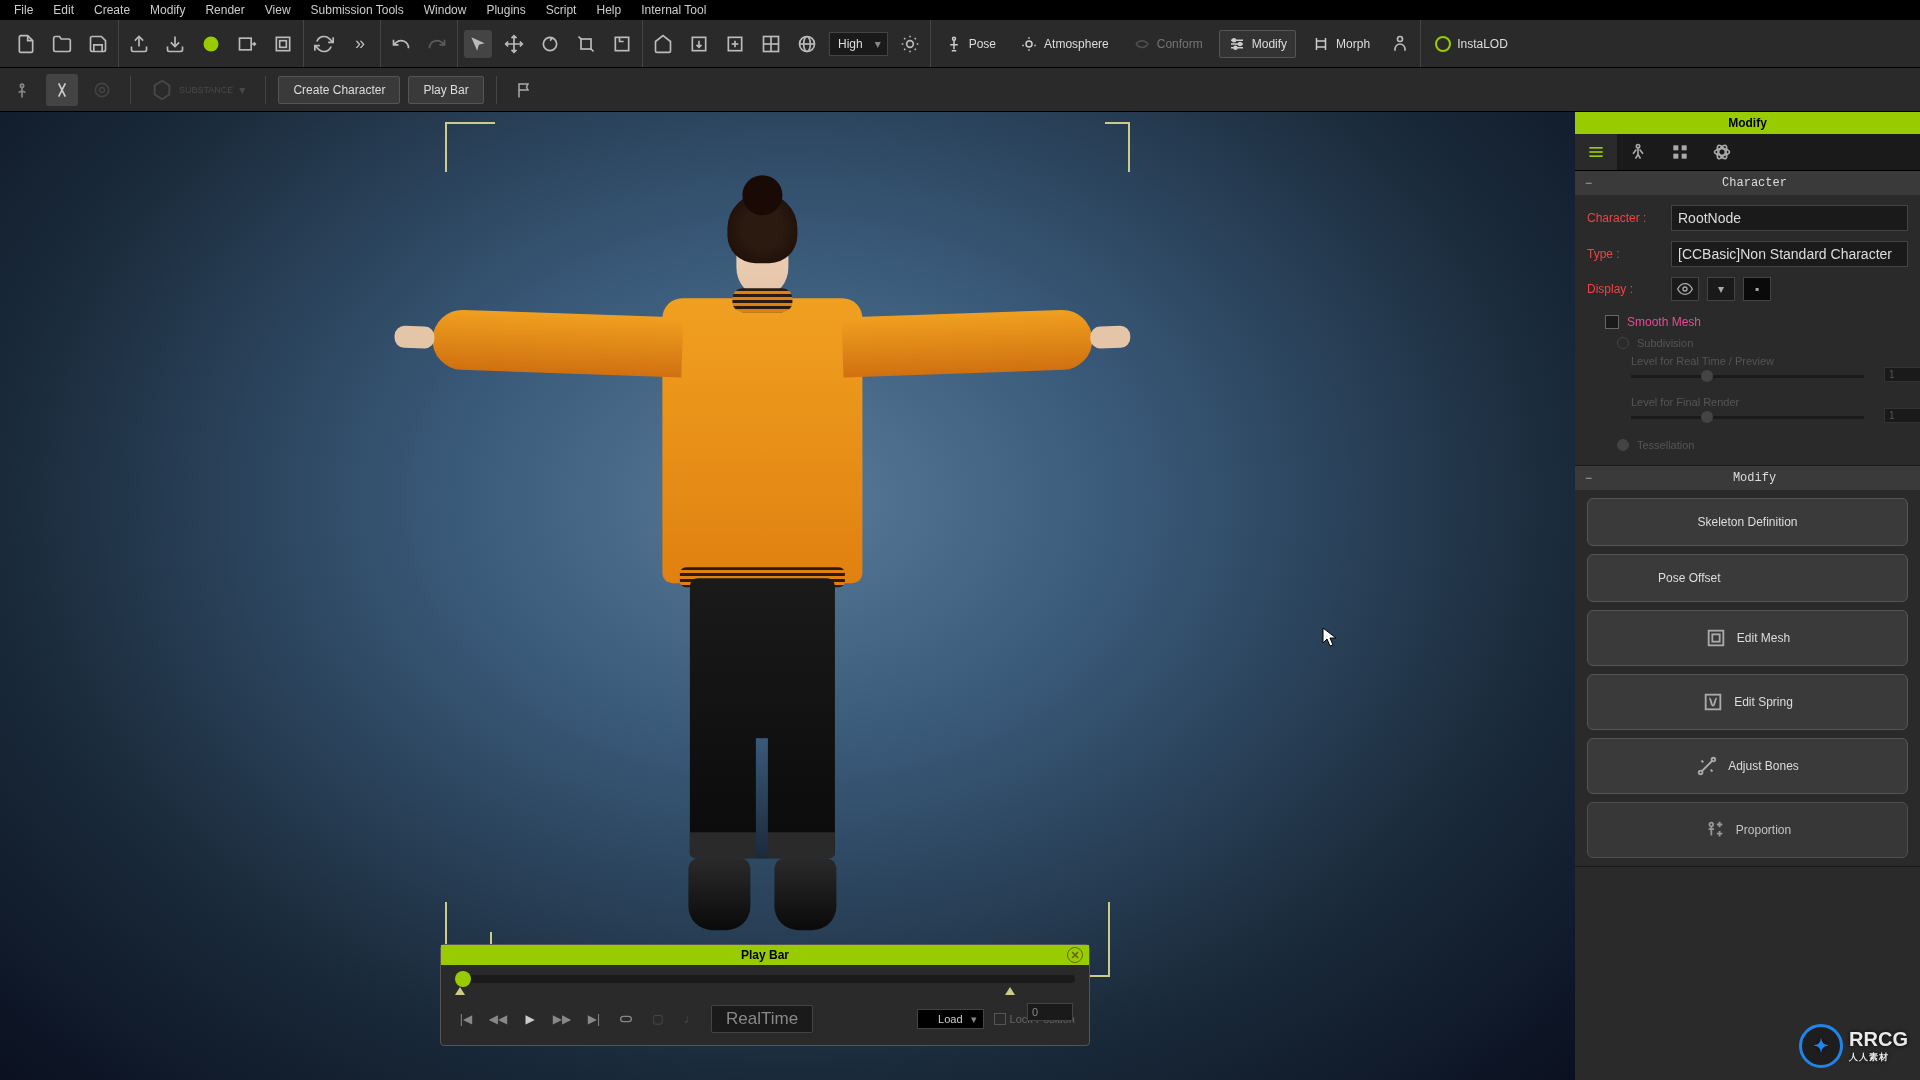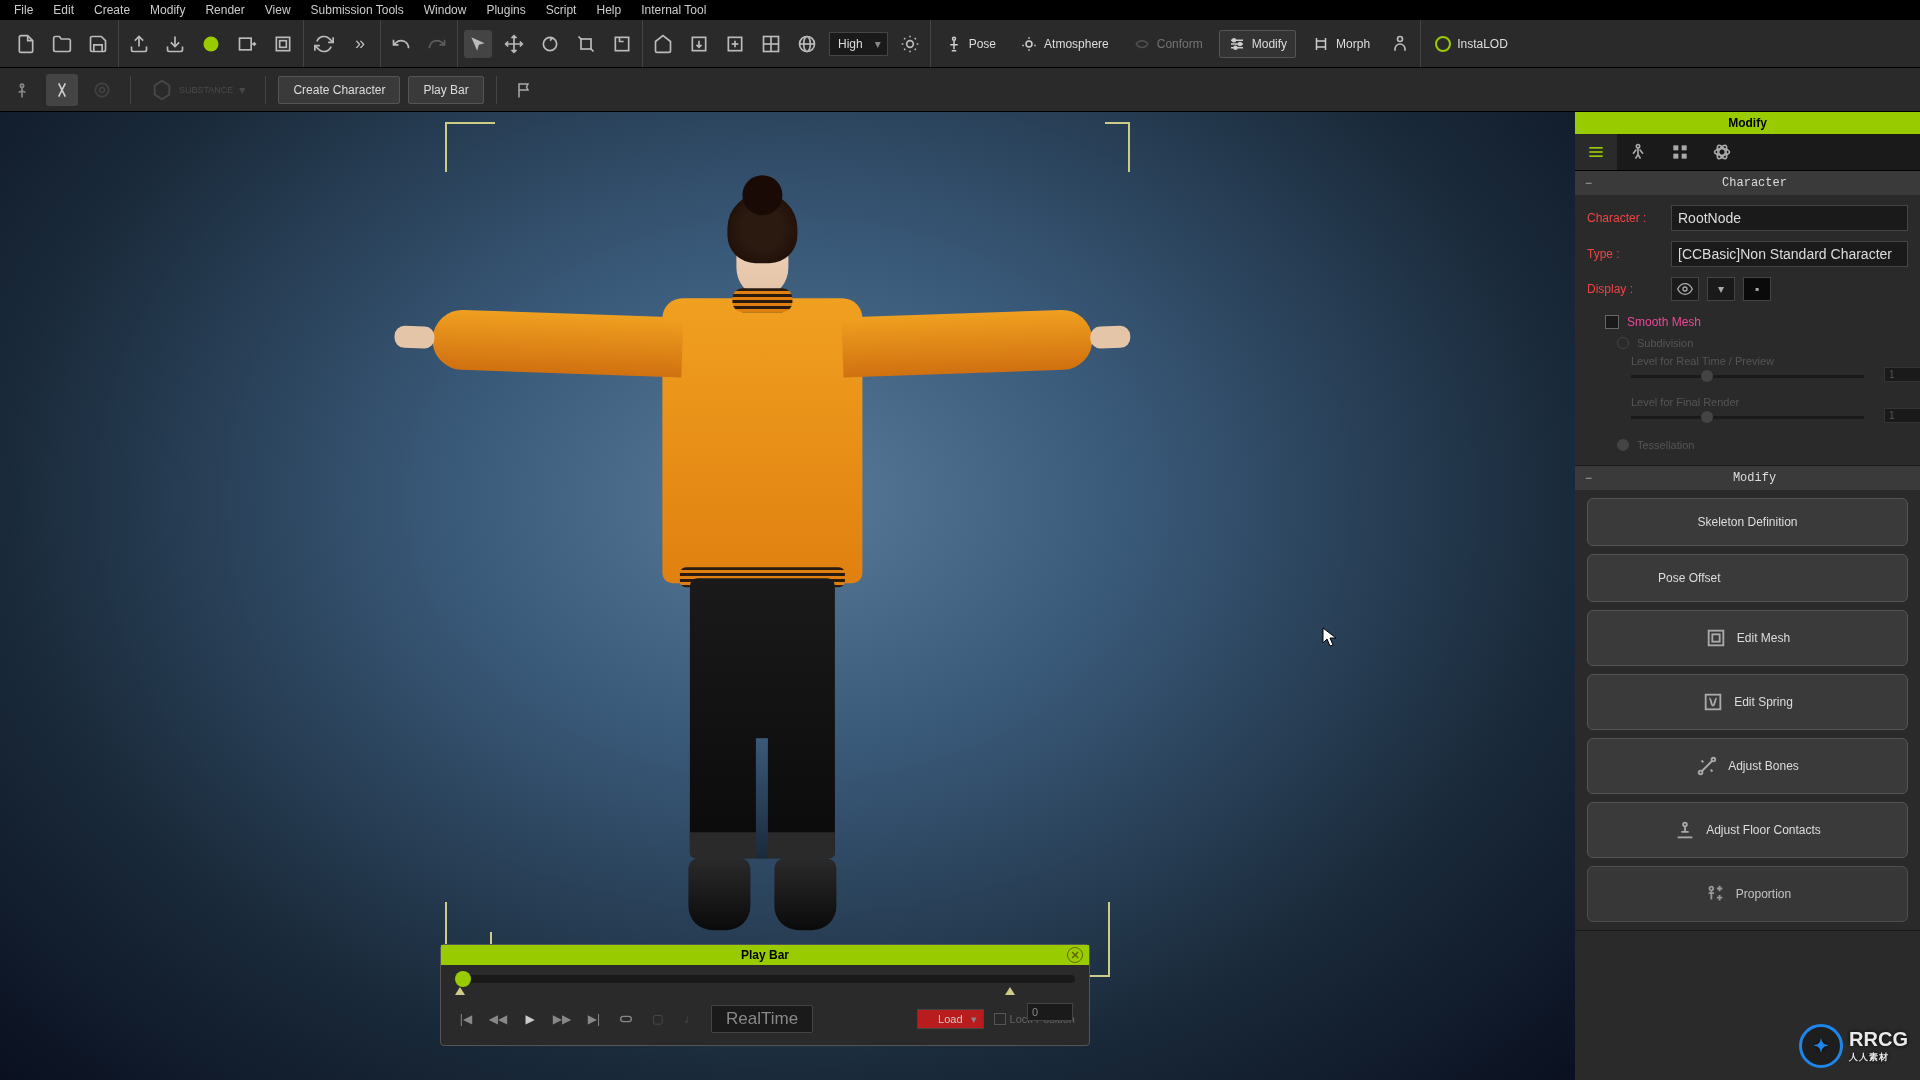--- a/index.html
+++ b/index.html
@@ -67,21 +67,21 @@
   .playbar-close { position: absolute; right: 6px; top: 2px; width: 16px; height: 16px; border: 1px solid #660; border-radius: 50%; color: #660; display: flex; align-items: center; justify-content: center; font-size: 11px; cursor: pointer; }
   .playbar-body { padding: 10px 14px 12px; }
   .pb-track { height: 8px; background: #1a1a1a; border-radius: 4px; position: relative; margin-bottom: 6px; }
   .pb-thumb { position: absolute; left: 0; top: -4px; width: 16px; height: 16px; background: #9c0; border-radius: 50%; }
   .pb-marks { display:flex; justify-content:space-between; margin:-2px 0 10px; }
   .pb-mark { width:0; height:0; border-left:5px solid transparent; border-right:5px solid transparent; border-bottom:8px solid #cc8;}
   .pb-controls { display: flex; align-items: center; gap: 10px; }
   .pb-btn { width: 22px; height: 22px; color: #888; display: flex; align-items: center; justify-content: center; cursor: pointer; }
   .pb-frame { width:46px; background:#1a1a1a; border:1px solid #444; color:#888; font-size:11px; padding:2px 4px; margin-left:auto; position:absolute; right:16px; top:38px;}
   .pb-text-btn { background: #1a1a1a; border: 1px solid #444; padding: 3px 14px; color: #888; font-size: 17px; border-radius: 2px; }
-  .pb-load { background: #b91c1c; border: 1px solid #444; padding: 3px 20px; color: #ccc; font-size: 11px; position: relative; }
+  .pb-load { background: #000000; border: 1px solid #444; padding: 3px 20px; color: #ccc; font-size: 11px; position: relative; }
   .pb-load::after { content:"▾"; position:absolute; right:6px; color:#888; }
   .pb-check { display: flex; align-items: center; gap: 4px; color: #666; font-size: 11px; }
   .pb-checkbox { width: 12px; height: 12px; border: 1px solid #555; }
 
   
   .panel { width: 345px; background: #2a2a2a; display: flex; flex-direction: column; overflow-y: auto; }
   .panel-title { background: #9c0; color: #000; text-align: center; padding: 4px; font-weight: bold; font-size: 12px; }
   .panel-tabs { display: flex; background: #1a1a1a; border-bottom: 1px solid #000; }
   .panel-tab { width: 42px; height: 36px; display: flex; align-items: center; justify-content: center; cursor: pointer; color: #aaa; }
   .panel-tab.active { background: #2a2a2a; color: #9c0; }
@@ -549,27 +549,20 @@
           <span>Edit Spring</span>
         </div>
       <div class="panel-btn">
           <span class="icon"><svg viewBox="0 0 24 24" width="22" height="22" fill="none" stroke="currentColor" stroke-width="2">
               <path d="M6 18L18 6M6 6l2 2M18 18l-2-2"></path>
               <circle cx="5" cy="19" r="2"></circle>
               <circle cx="19" cy="5" r="2"></circle>
             </svg></span>
           <span>Adjust Bones</span>
         </div>
-      <div class="panel-btn">
-          <span class="icon"><svg viewBox="0 0 24 24" width="22" height="22" fill="none" stroke="currentColor" stroke-width="2">
-              <circle cx="12" cy="6" r="2"></circle>
-              <path d="M12 8v6m-4 0h8M4 20h16"></path>
-            </svg></span>
-          <span>Adjust Floor Contacts</span>
-        </div>
       <div class="panel-btn" style="opacity:0.85">
           <span class="icon"><svg viewBox="0 0 24 24" width="22" height="22" fill="none" stroke="currentColor" stroke-width="2">
               <circle cx="8" cy="6" r="2"></circle>
               <path d="M8 8v10m-3-7h6M14 6l6 0m-3-3v6m-3 7h6m-3-3v6"></path>
             </svg></span>
           <span>Proportion</span>
         </div>
     </div>
   </div>
 </div>

